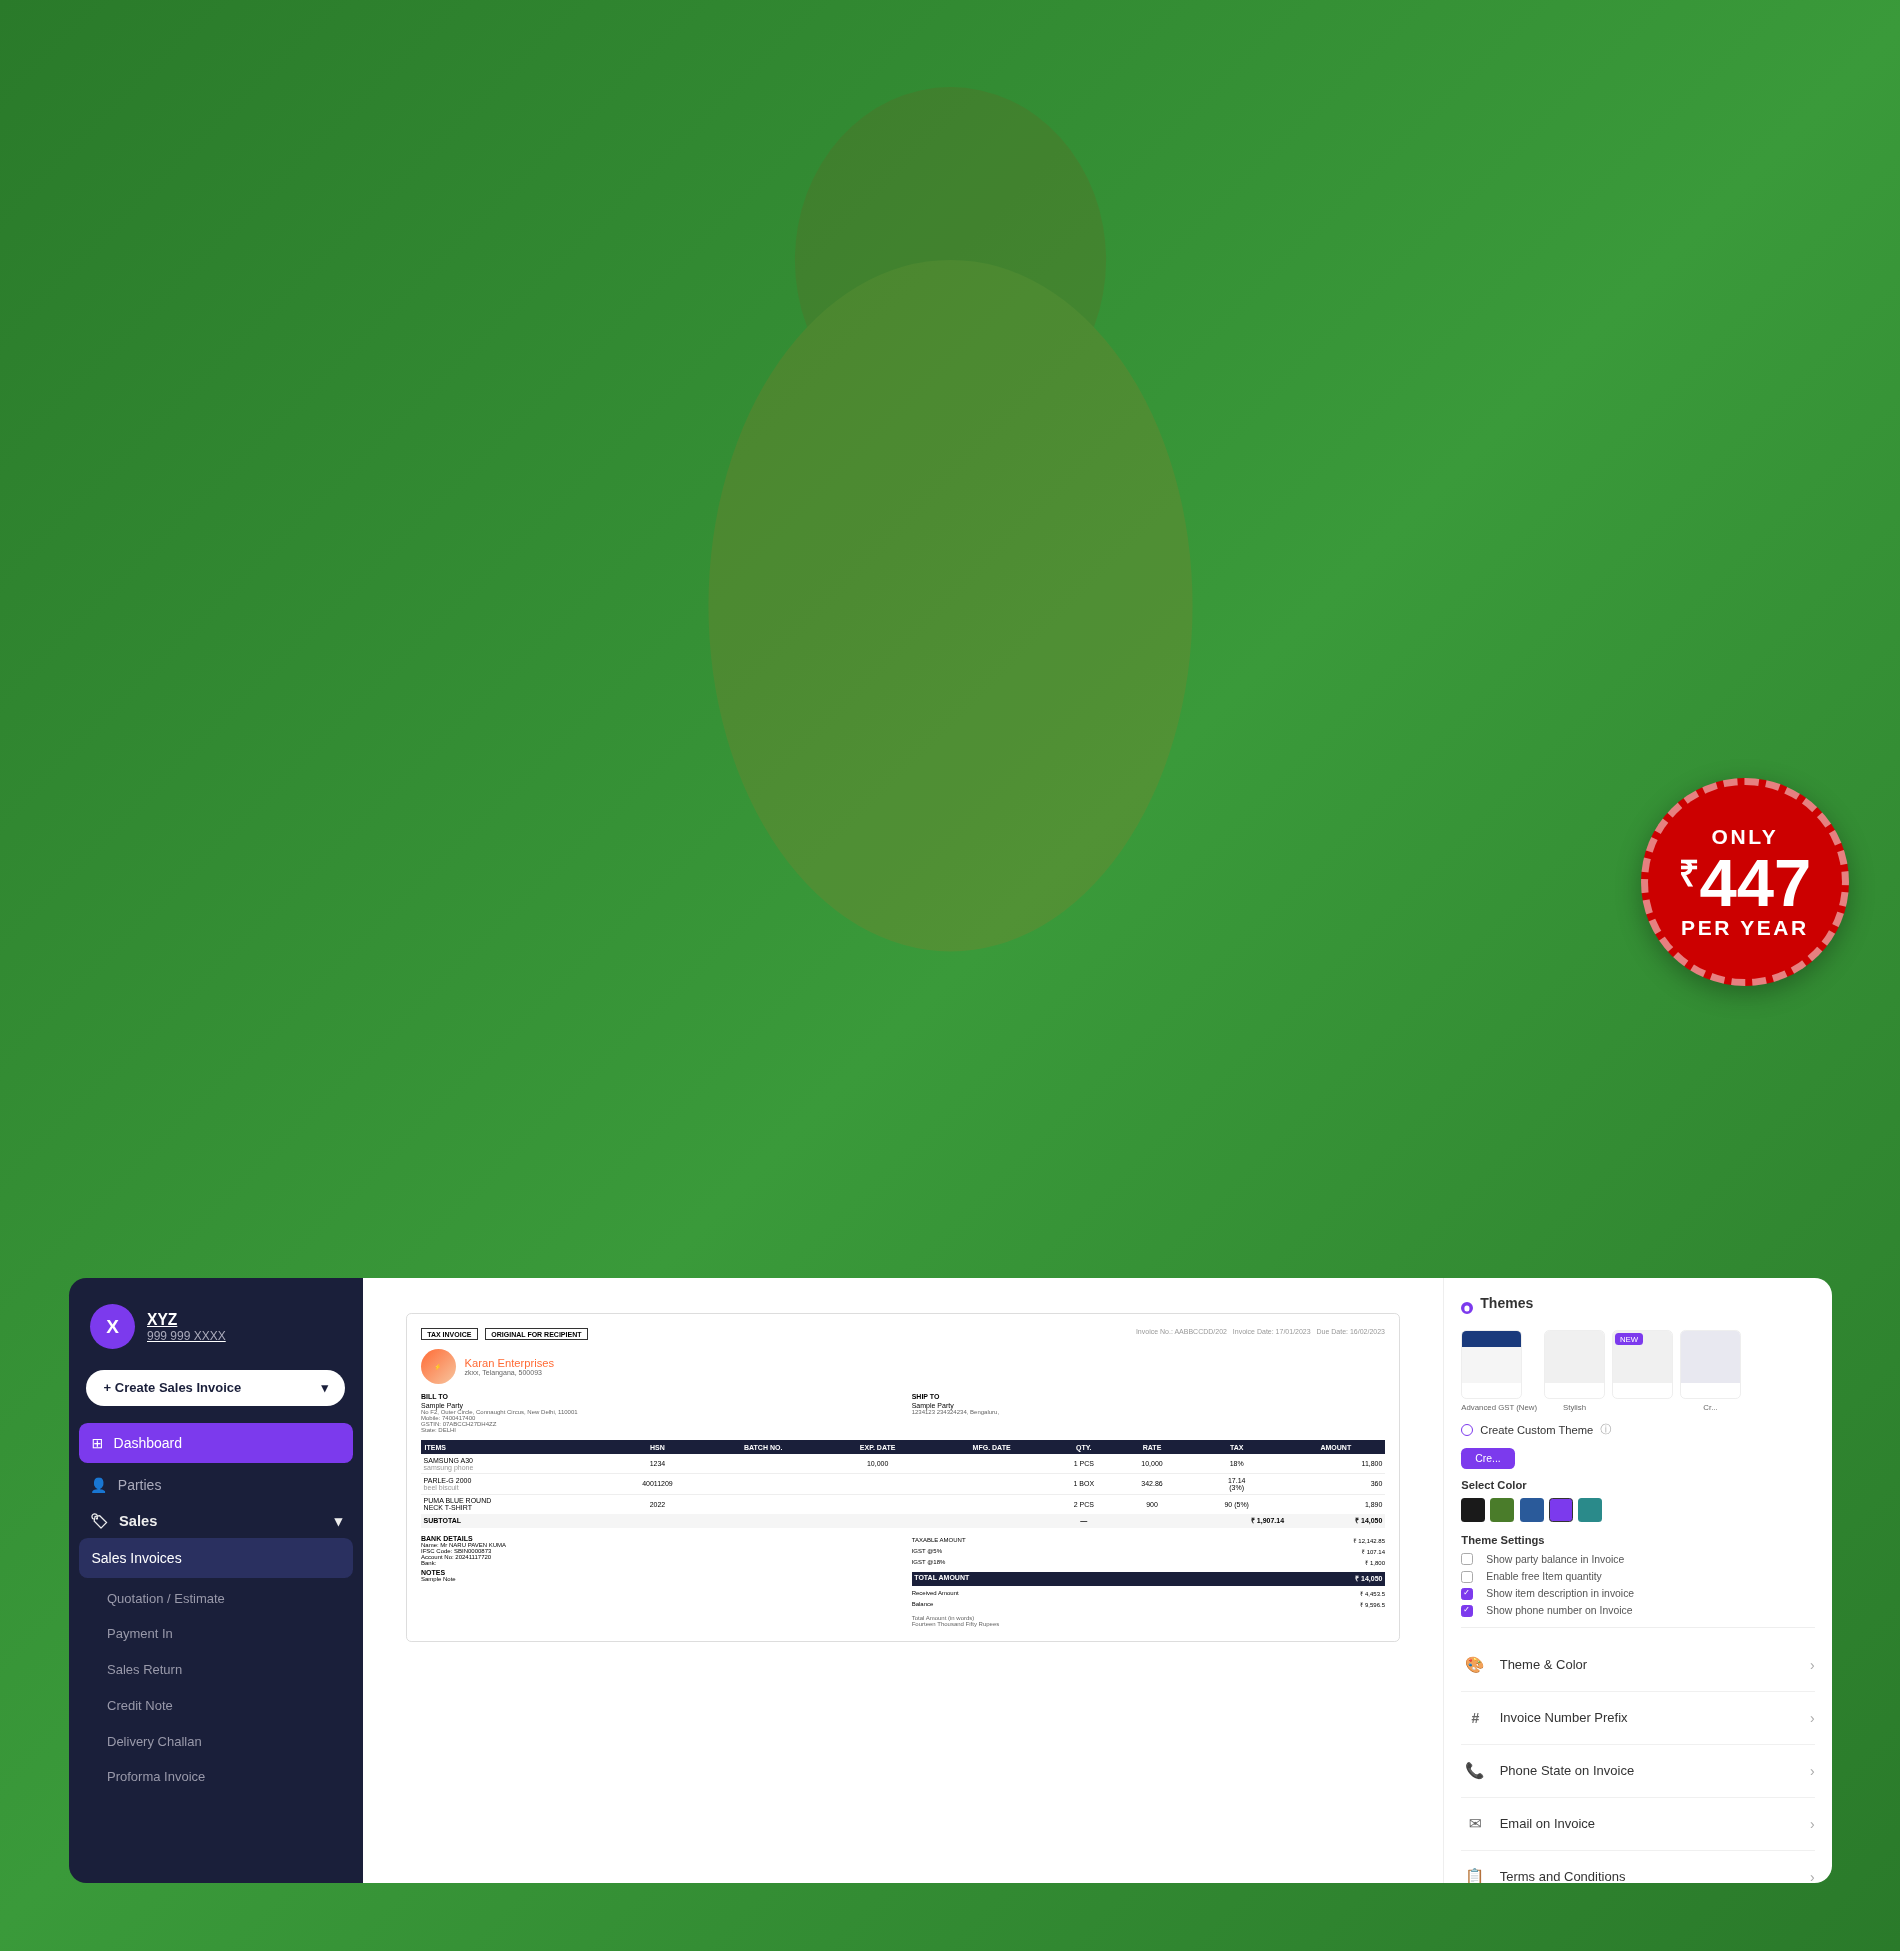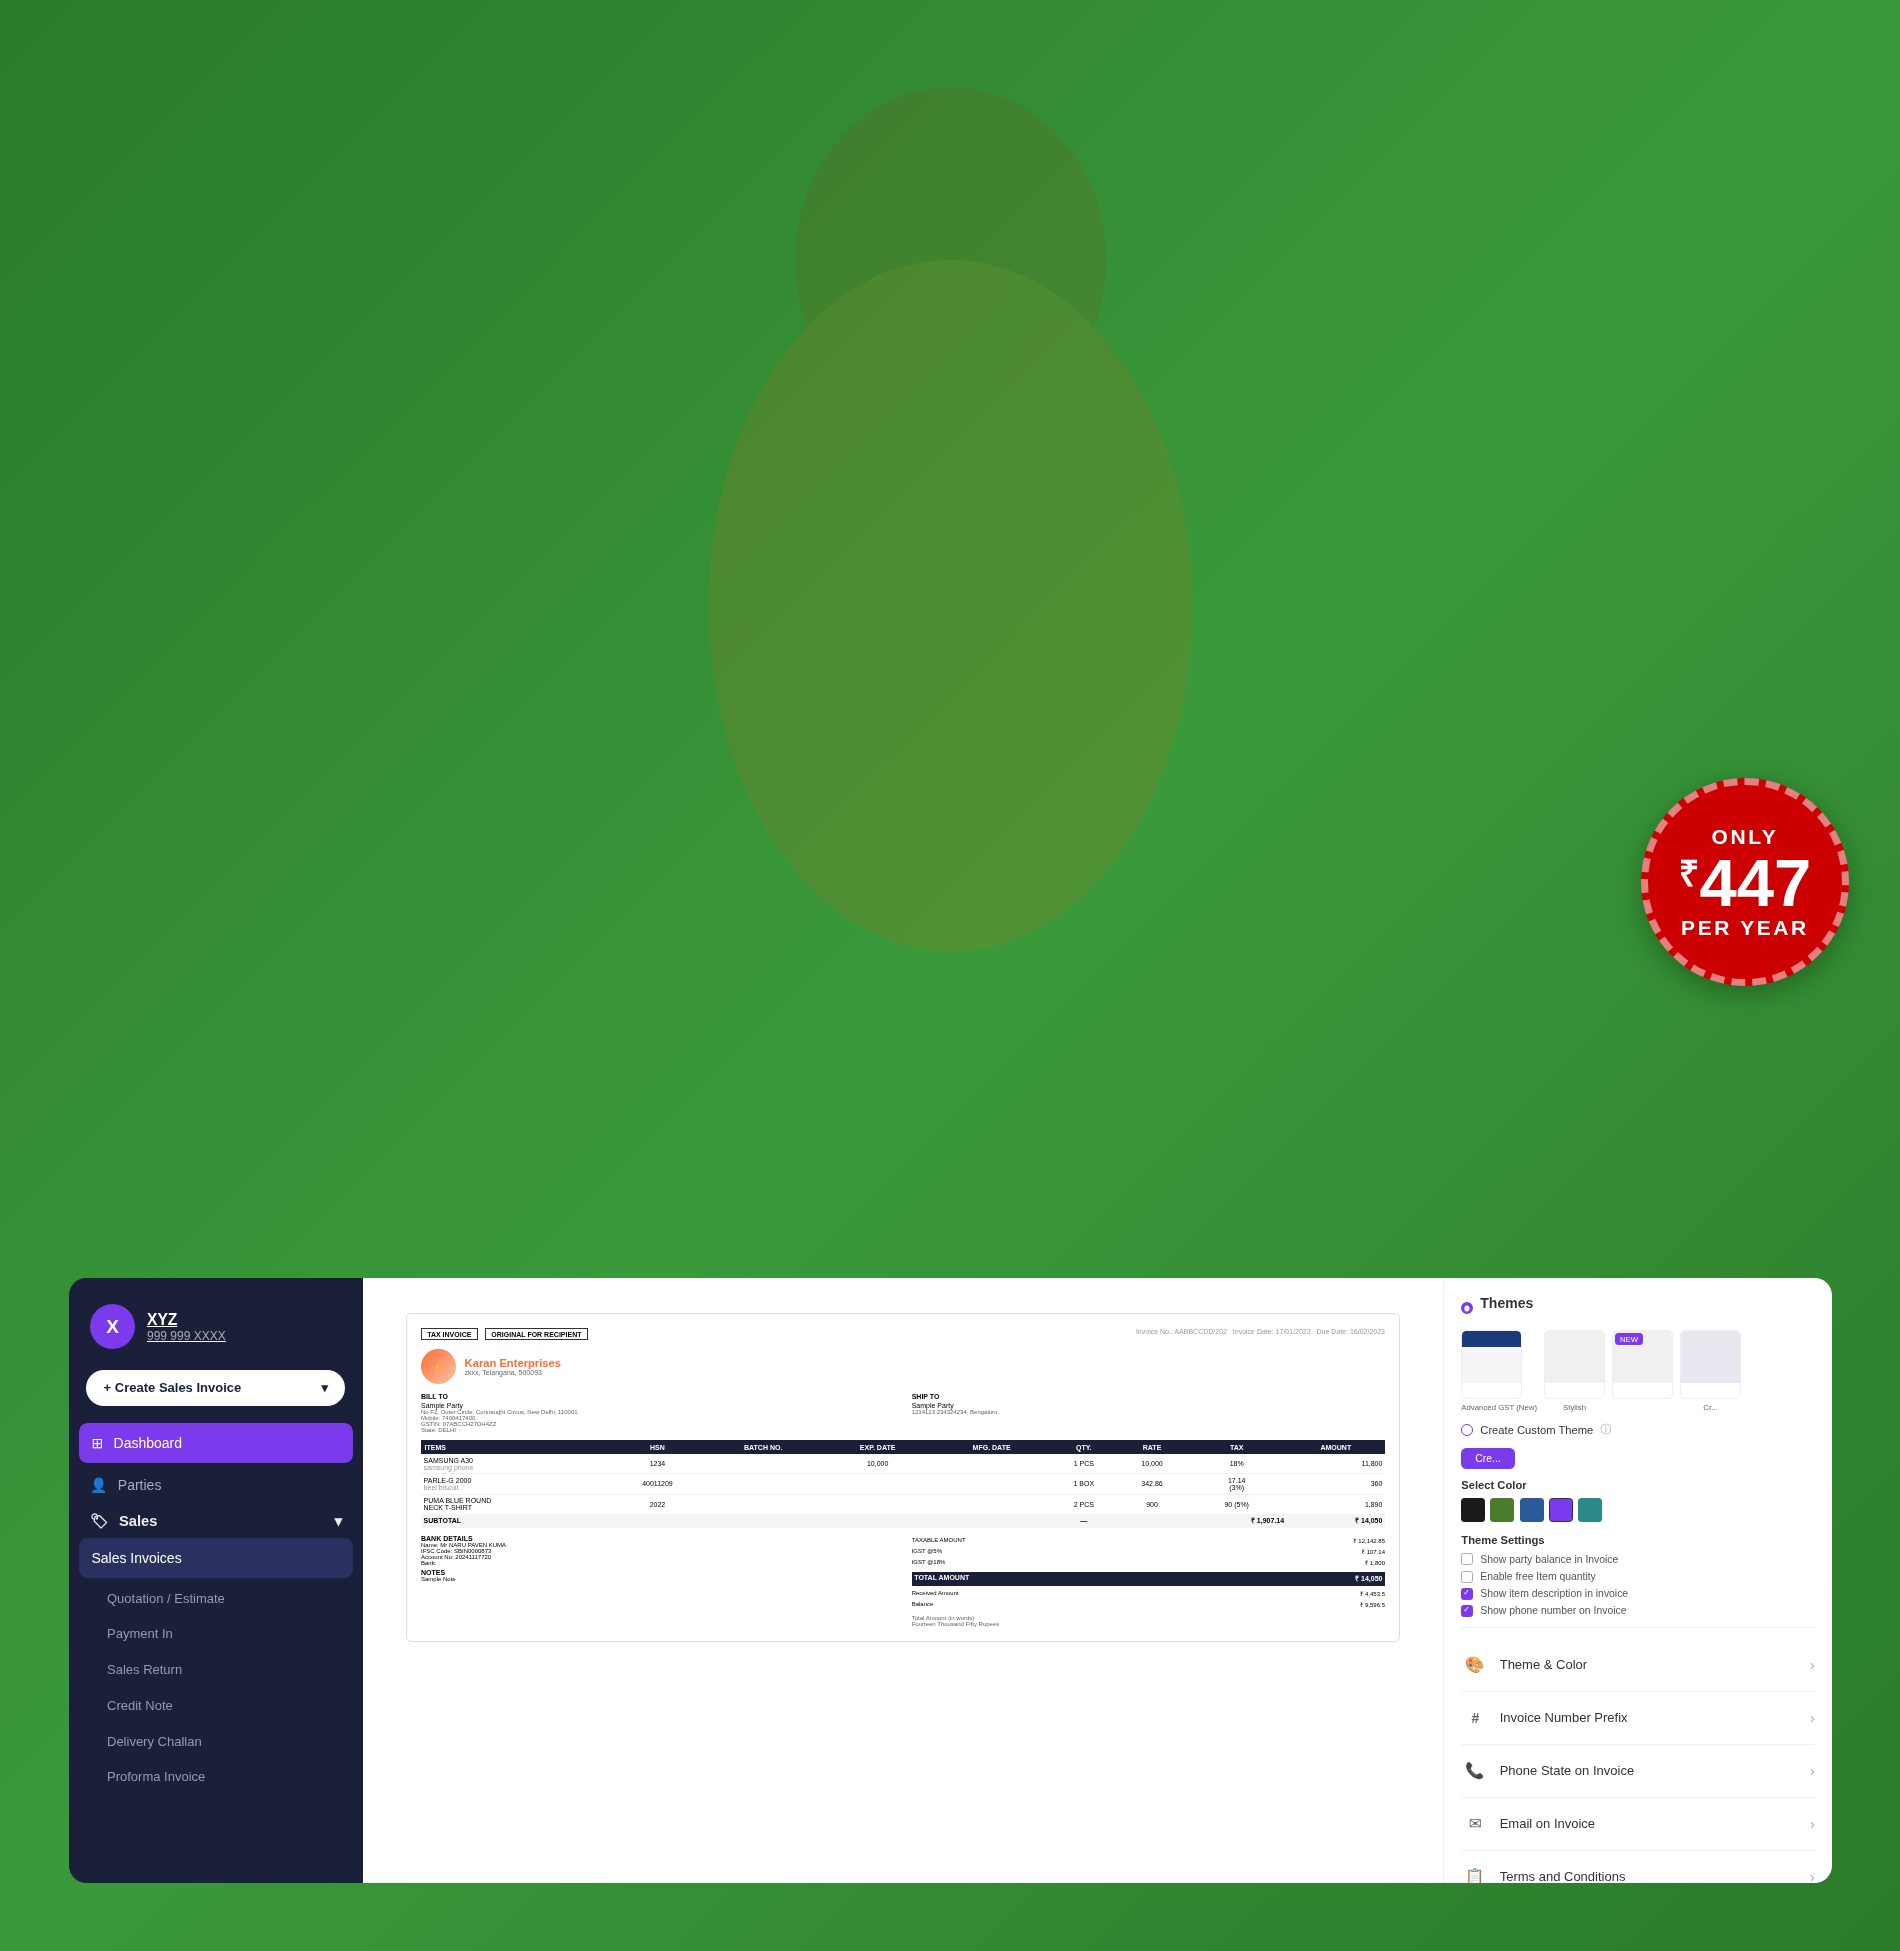--- a/index.html
+++ b/index.html
@@ -279,21 +279,21 @@
     .theme-settings-label {
       font-size: 11.2px;
       font-weight: 600;
       color: #333;
       margin-bottom: 7px;
     }
 
     .checkbox-row {
       display: flex;
       align-items: center;
-      gap: 7px;
+      gap: 13px;
       font-size: 10.4px;
       color: #555;
       margin-bottom: 5.2px;
     }
 
     .checkbox-box {
       width: 12px;
       height: 12px;
       border: 1.7px solid #aaa;
       border-radius: 2.6px;
@@ -493,21 +493,21 @@
           <span class="invoice-badge" style="border:0.9px solid #333; padding:1.7px 5.2px; font-size:7px;">ORIGINAL FOR RECIPIENT</span>
         </div>
         <div style="text-align:right;">
           <div style="font-size:7px; color:#999;">Invoice No.: <span>AABBCCDD/202</span> &nbsp; Invoice Date: <span>17/01/2023</span> &nbsp; Due Date: <span>16/02/2023</span></div>
         </div>
       </div>
 
       <div style="display:flex; align-items:center; gap:8.6px; margin-bottom:8.6px;">
         <div style="width:35px;height:35px;background:linear-gradient(135deg,#ff6b35,#f7c59f);border-radius:50%;display:flex;align-items:center;justify-content:center;font-size:6px;color:white;font-weight:700;text-align:center;">⚡</div>
         <div>
-          <div class="invoice-company-name" style="color:#ff6b35;font-size:11.2px;font-weight:700;">Karan Enterprises</div>
+          <div class="invoice-company-name" style="color:#ff6b35;font-size:11.2px;font-weight:400;">Karan Enterprises</div>
           <div style="font-size:7px;color:#666;">zkxx, Telangana, 500093</div>
         </div>
       </div>
 
       <div style="display:flex; gap:17.3px; margin-bottom:7px;">
         <div style="flex:1;">
           <div style="font-size:7px;font-weight:700;margin-bottom:2.6px;">BILL TO</div>
           <div style="font-size:7px;">Sample Party</div>
           <div style="font-size:6px;color:#666;">No F2, Outer Circle, Connaught Circus, New Delhi, 110001</div>
           <div style="font-size:6px;color:#666;">Mobile: 7400417400</div>

